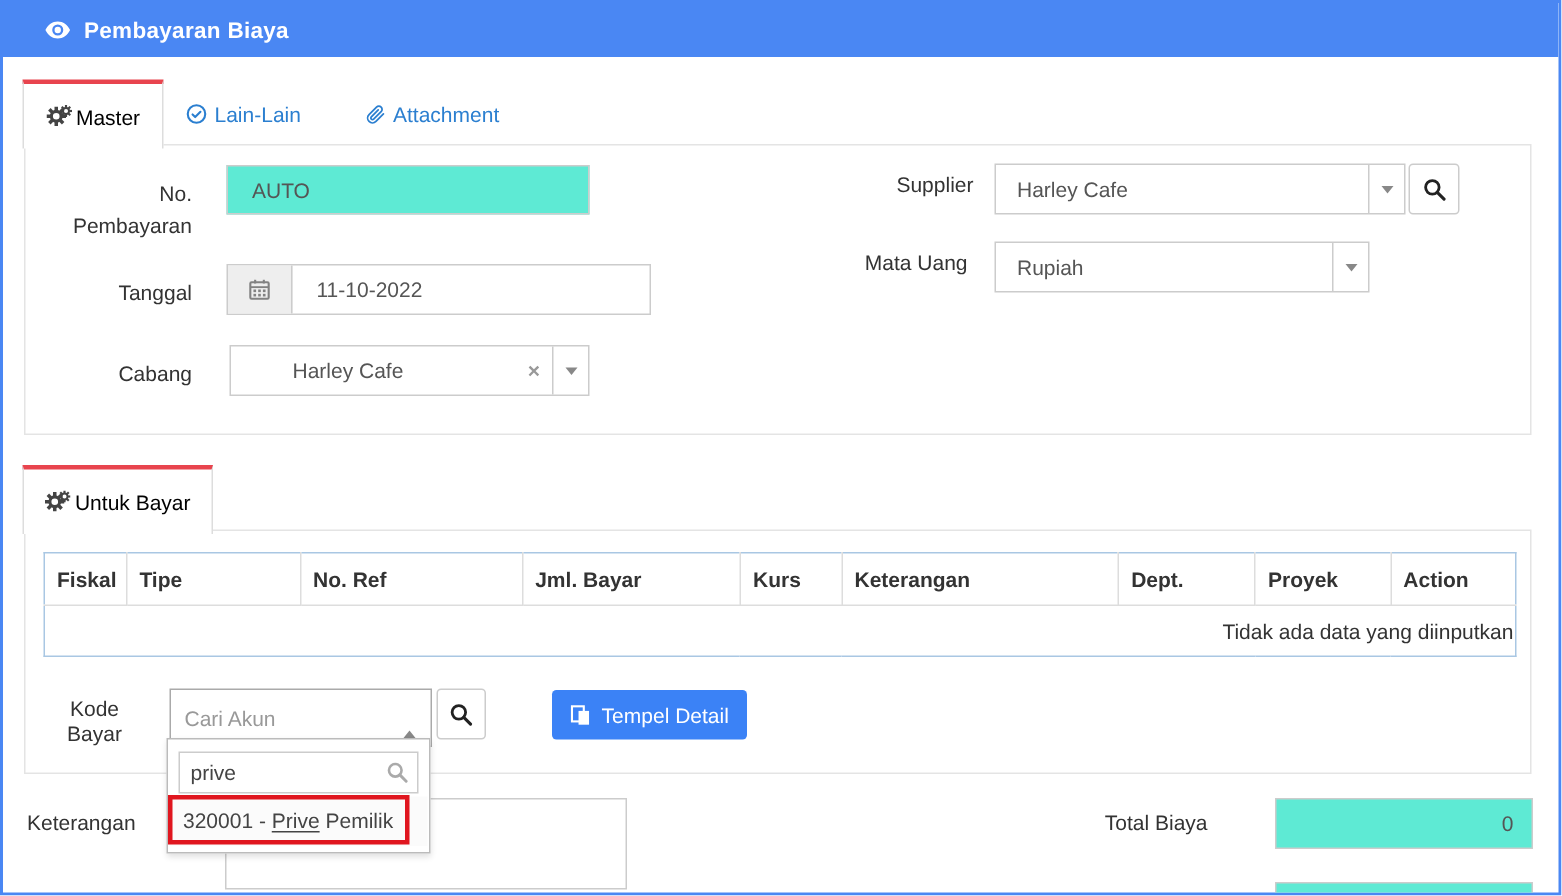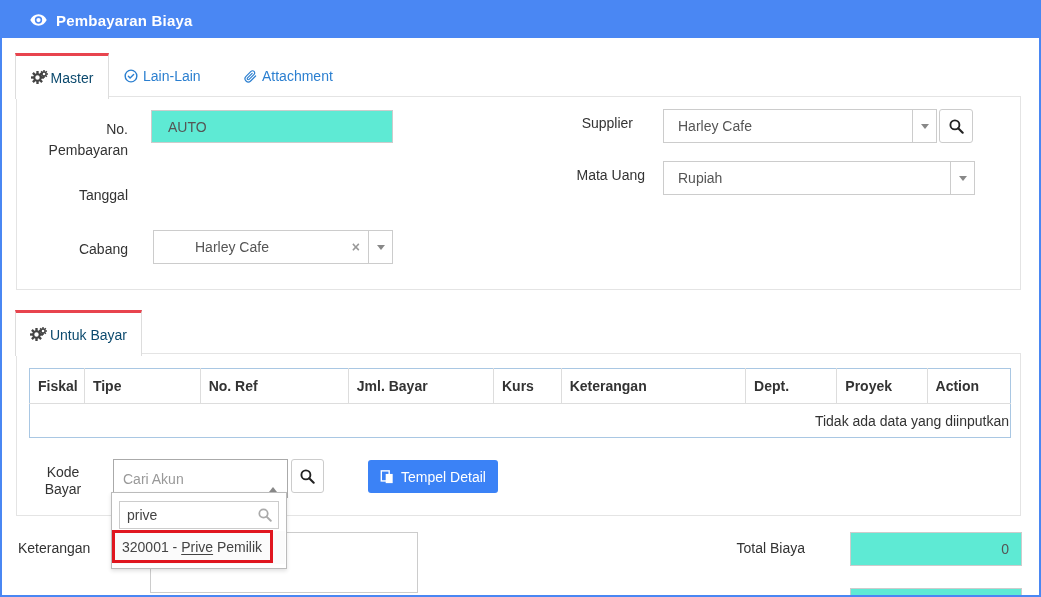--- a/index.html
+++ b/index.html
@@ -7,21 +7,21 @@
   .window { position:relative; width:1041px; height:597px; border:2px solid #4a87f3; background:#fff; overflow:hidden; }
 
   
   .titlebar { position:absolute; left:0; top:0; width:100%; height:36px; background:#4a87f3; color:#fff;
               display:flex; align-items:center; padding-left:28px; gap:9px; }
   .titlebar .title { font-size:15px; font-weight:600; letter-spacing:.2px; }
 
   
   .tab-active { position:absolute; background:#fff; border-top:3px solid #e8444e; border-left:1px solid #ddd;
                 border-right:1px solid #ddd; z-index:3; display:flex; align-items:center; justify-content:center;
-                gap:3px; color:#0c4a6e; cursor:pointer; }
+                gap:3px; color:#000000; cursor:pointer; }
   .tab-link { position:absolute; height:46px; display:flex; align-items:center; gap:5px; color:#2b7fd0; cursor:pointer; }
   .tab-master { left:13px; top:51px; width:94px; height:46px; }
   .tab-lain   { left:122px; top:51px; }
   .tab-attach { left:242px; top:51px; }
   .tab-untuk  { left:13px; top:308px; width:127px; height:46px; }
 
   .panel { position:absolute; background:#fff; border:1px solid #e4e4e4; }
   .panel-master { left:14px; top:94px;  width:1005px; height:194px; }
   .panel-bayar  { left:14px; top:351px; width:1005px; height:163px; }
 
@@ -132,47 +132,66 @@
         </svg>
     </span>
     <span>Lain-Lain</span>
   </div>
 
   <div class="panel panel-master">
     <div class="lbl lbl-right" style="left:19px; top:22px; width:92px; line-height:21px;">No. Pembayaran</div>
     <div class="field field-disabled" style="left:134px; top:13px; width:242px; height:33px; padding-left:16px;">AUTO</div>
 
     <div class="lbl lbl-right" style="left:19px; top:90px; width:92px;">Tanggal</div>
+    <div class="field" style="left:134px; top:79px; width:283px; height:34px; padding:0;">
+      <span class="addon">
+        <svg width="14" height="14" viewBox="0 0 16 16">
+          <rect x="1" y="2.5" width="14" height="12.5" rx="1" fill="none" stroke="#828282" stroke-width="1.6"></rect>
+          <line x1="1" y1="6.2" x2="15" y2="6.2" stroke="#828282" stroke-width="1.4"></line>
+          <line x1="4.7" y1="0.6" x2="4.7" y2="3.4" stroke="#828282" stroke-width="1.6"></line>
+          <line x1="11.3" y1="0.6" x2="11.3" y2="3.4" stroke="#828282" stroke-width="1.6"></line>
+          <g fill="#828282">
+              <rect x="3.4" y="8" width="2" height="2"></rect>
+              <rect x="7" y="8" width="2" height="2"></rect>
+              <rect x="10.6" y="8" width="2" height="2"></rect>
+          <rect x="3.4" y="11.3" width="2" height="2"></rect>
+              <rect x="7" y="11.3" width="2" height="2"></rect>
+              <rect x="10.6" y="11.3" width="2" height="2"></rect>
+            </g>
+        </svg>
+      </span>
+      <span style="padding-left:16px; color:#555;">11-10-2022</span>
+    </div>
 
     <div class="lbl lbl-right" style="left:19px; top:144px; width:92px;">Cabang</div>
     <div class="field" style="left:136px; top:133px; width:240px; height:34px;">
       <span style="padding-left:41px; color:#555;">Harley Cafe</span>
       <span class="clear-x">×</span>
       <span class="select-caretbox">
           <span class="caret-down"></span>
         </span>
     </div>
 
-    <div class="lbl lbl-right" style="left:512px; top:18px; width:104px;">Supplier</div>
+    <div class="lbl lbl-right" style="left:528px; top:18px; width:104px;">Supplier</div>
     <div class="field" style="left:646px; top:12px; width:274px; height:34px;">
       <span style="padding-left:14px; color:#555;">Harley Cafe</span>
       <span class="select-caretbox">
           <span class="caret-down"></span>
         </span>
     </div>
     <button class="btn-search" style="left:922px; top:12px;">
       <span class="icon">
         <svg width="15" height="15" viewBox="-8 -8 16 16" style="color:#222">
             <use href="#def-magnifier"></use>
           </svg>
       </span>
     </button>
 
     <div class="lbl lbl-right" style="left:524px; top:70px; width:104px;">Mata Uang</div>
-    <div class="field" style="left:646px; top:64px; width:312px; height:34px;">
+    <div class="field" style="left:646px; top:64px; width:250px; height:34px;">
       <span style="padding-left:14px; color:#555;">Rupiah</span>
       <span class="select-caretbox">
           <span class="caret-down"></span>
         </span>
     </div>
   </div>
 
   <div class="tab-active tab-untuk">
     <span class="icon cogs">
       <svg width="13" height="13" viewBox="-10 -10 20 20" style="color:#444;left:0;top:1px">

